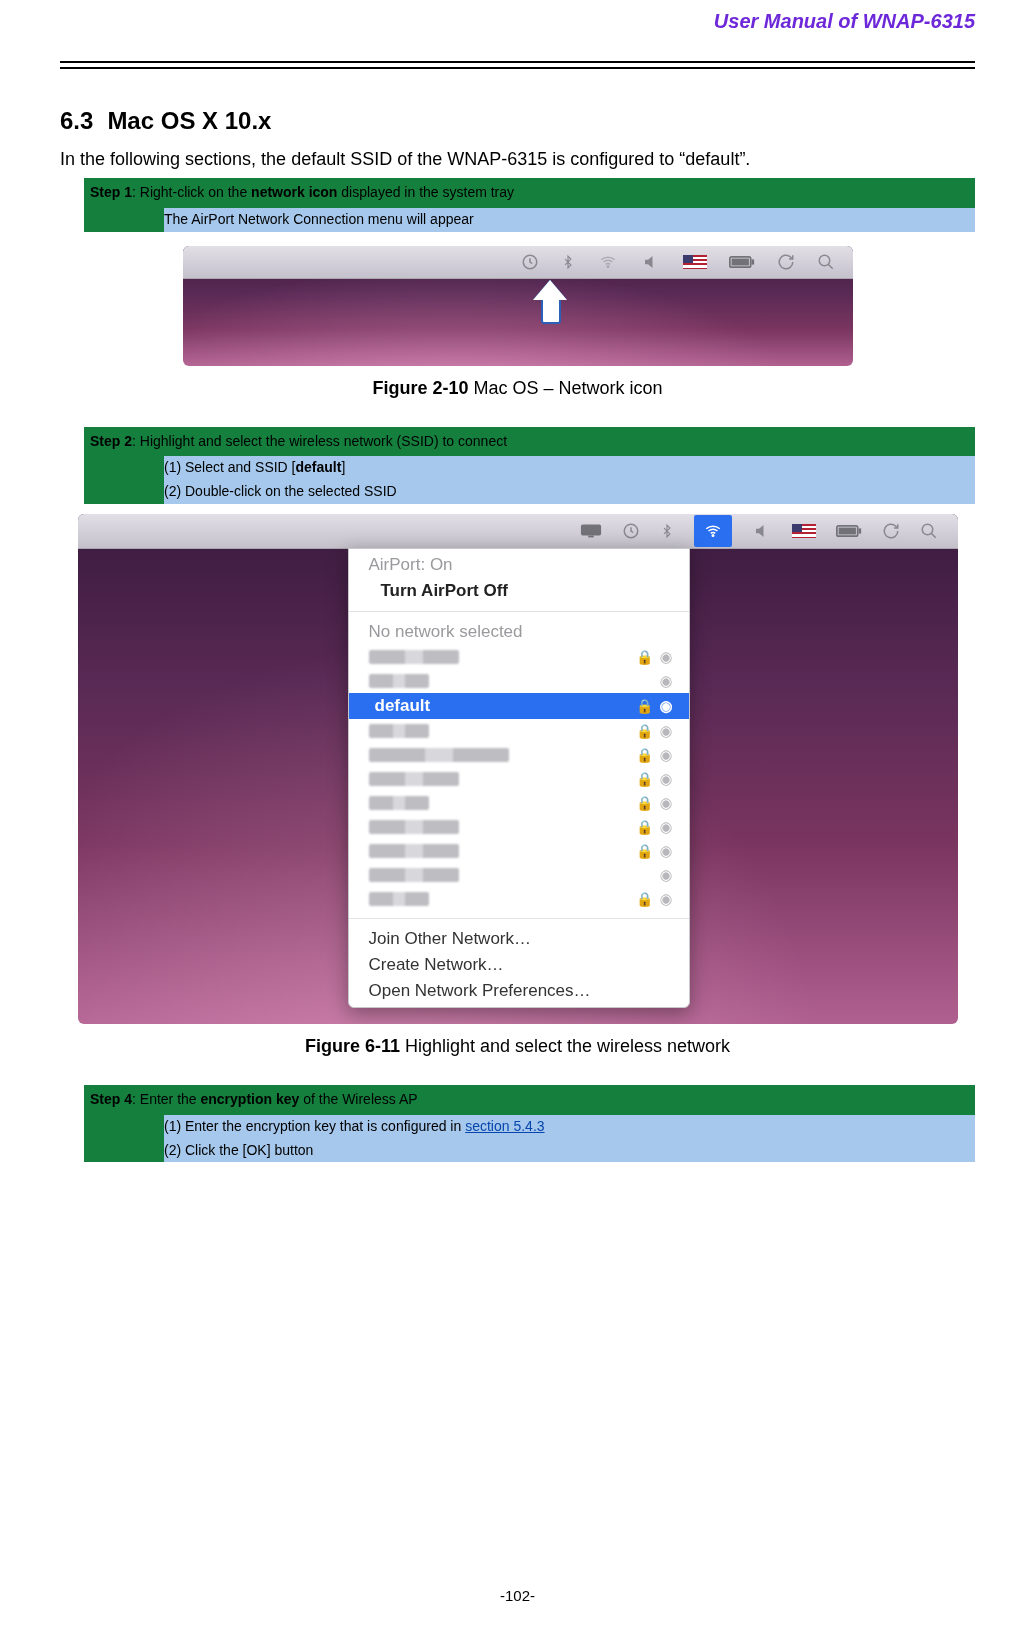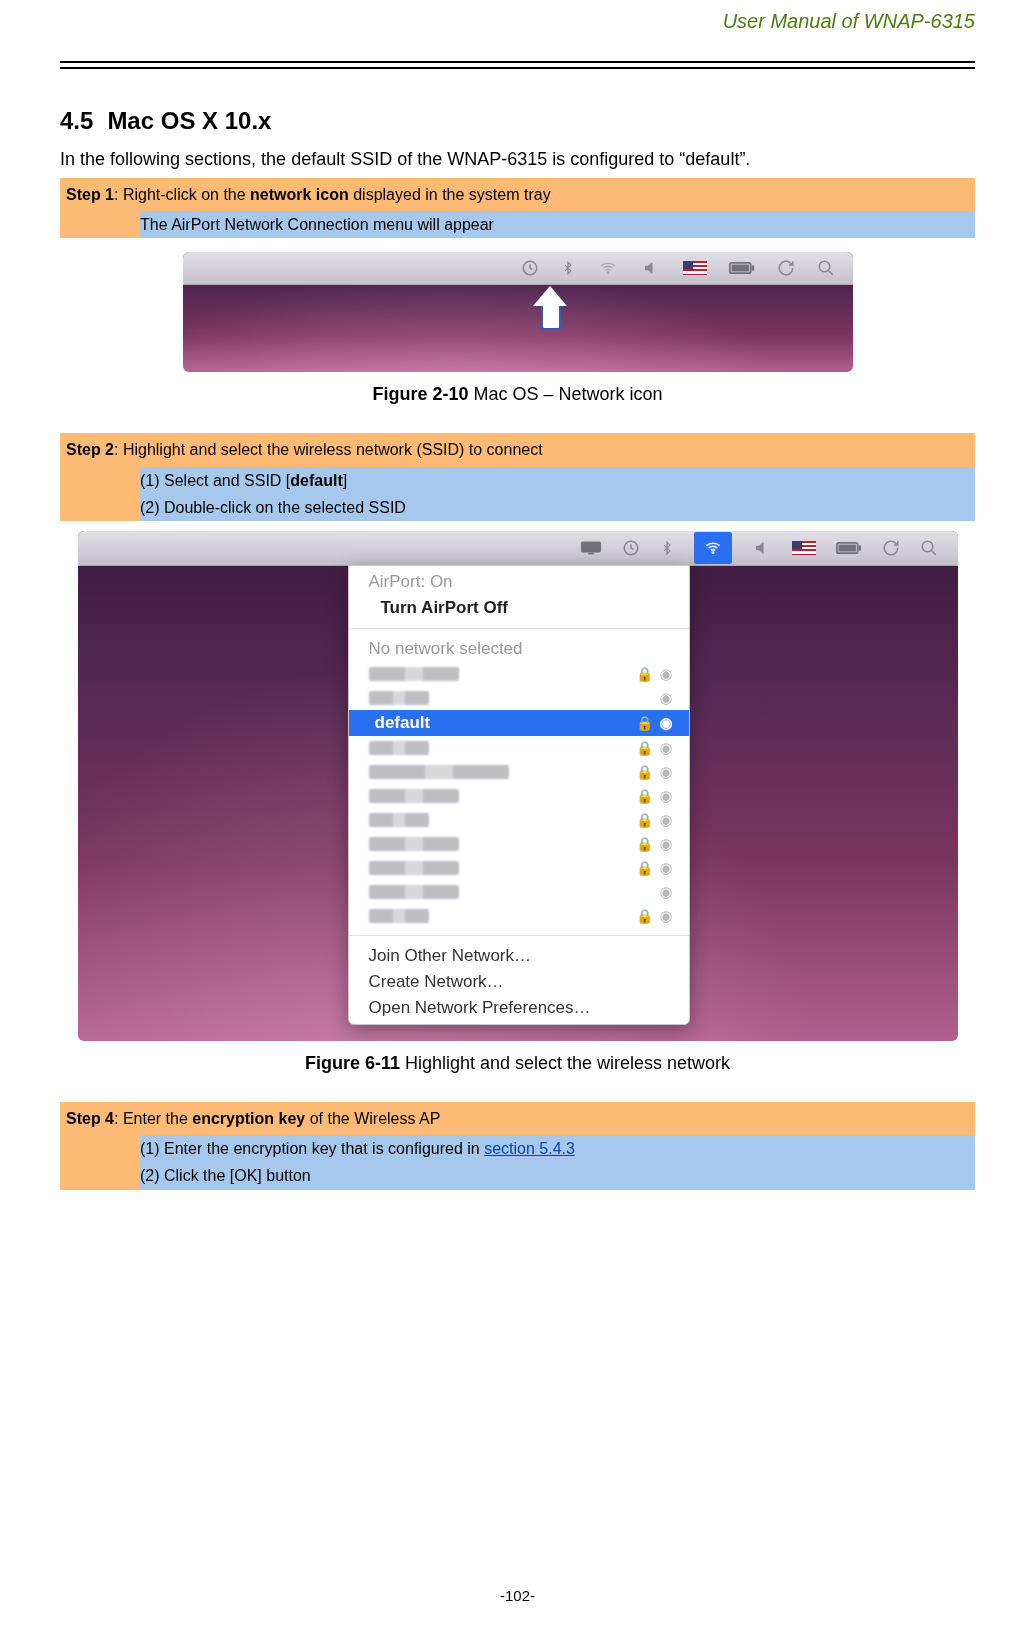--- a/index.html
+++ b/index.html
@@ -19,39 +19,40 @@
   }
   .header-line {
     border-top: 2px solid #000;
     border-bottom: 2px solid #000;
     height: 4px;
     margin-top: 28px;
   }
   .header-title {
     text-align: right;
     font-style: italic;
-    font-weight: normal;
-    color: #4d7c0f;
+    font-weight: bold;
+    color: #6d28d9;
     font-size: 20px;
     margin: 0 0 2px 0;
   }
   h2.section-heading {
     font-size: 24px;
     font-weight: bold;
     margin: 38px 0 14px 0;
   }
   .section-heading .num { margin-right: 14px; }
   p.intro {
     font-size: 18px;
     margin: 0 0 8px 0;
   }
   .step-box {
-    background: #fdba74;
-    font-size: 16px;
+    background: #15803d;
+    font-size: 14px;
     line-height: 1.7;
+    margin-left: 24px;
   }
   .step-box .step-title {
     padding: 3px 6px;
   }
   .step-box .sub {
     margin-left: 80px;
     background: #a6c8ec;
   }
   .fig-caption {
     text-align: center;
@@ -188,21 +189,21 @@
 </style>
 </head>
 <body>
 
 <div class="page">
 
   <div class="header-title">User Manual of WNAP-6315</div>
   <div class="header-line"></div>
 
   <h2 class="section-heading">
-    <span class="num">4.5</span><span>Mac OS X 10.x</span>
+    <span class="num">6.3</span><span>Mac OS X 10.x</span>
   </h2>
 
   <p class="intro">In the following sections, the default SSID of the WNAP-6315 is configured to “default”.</p>
 
   <div class="step-box">
     <div class="step-title">
       <b>Step 1</b><span>: Right-click on the </span><b>network icon</b><span> displayed in the system tray</span>
     </div>
     <div class="sub">The AirPort Network Connection menu will appear</div>
   </div>

